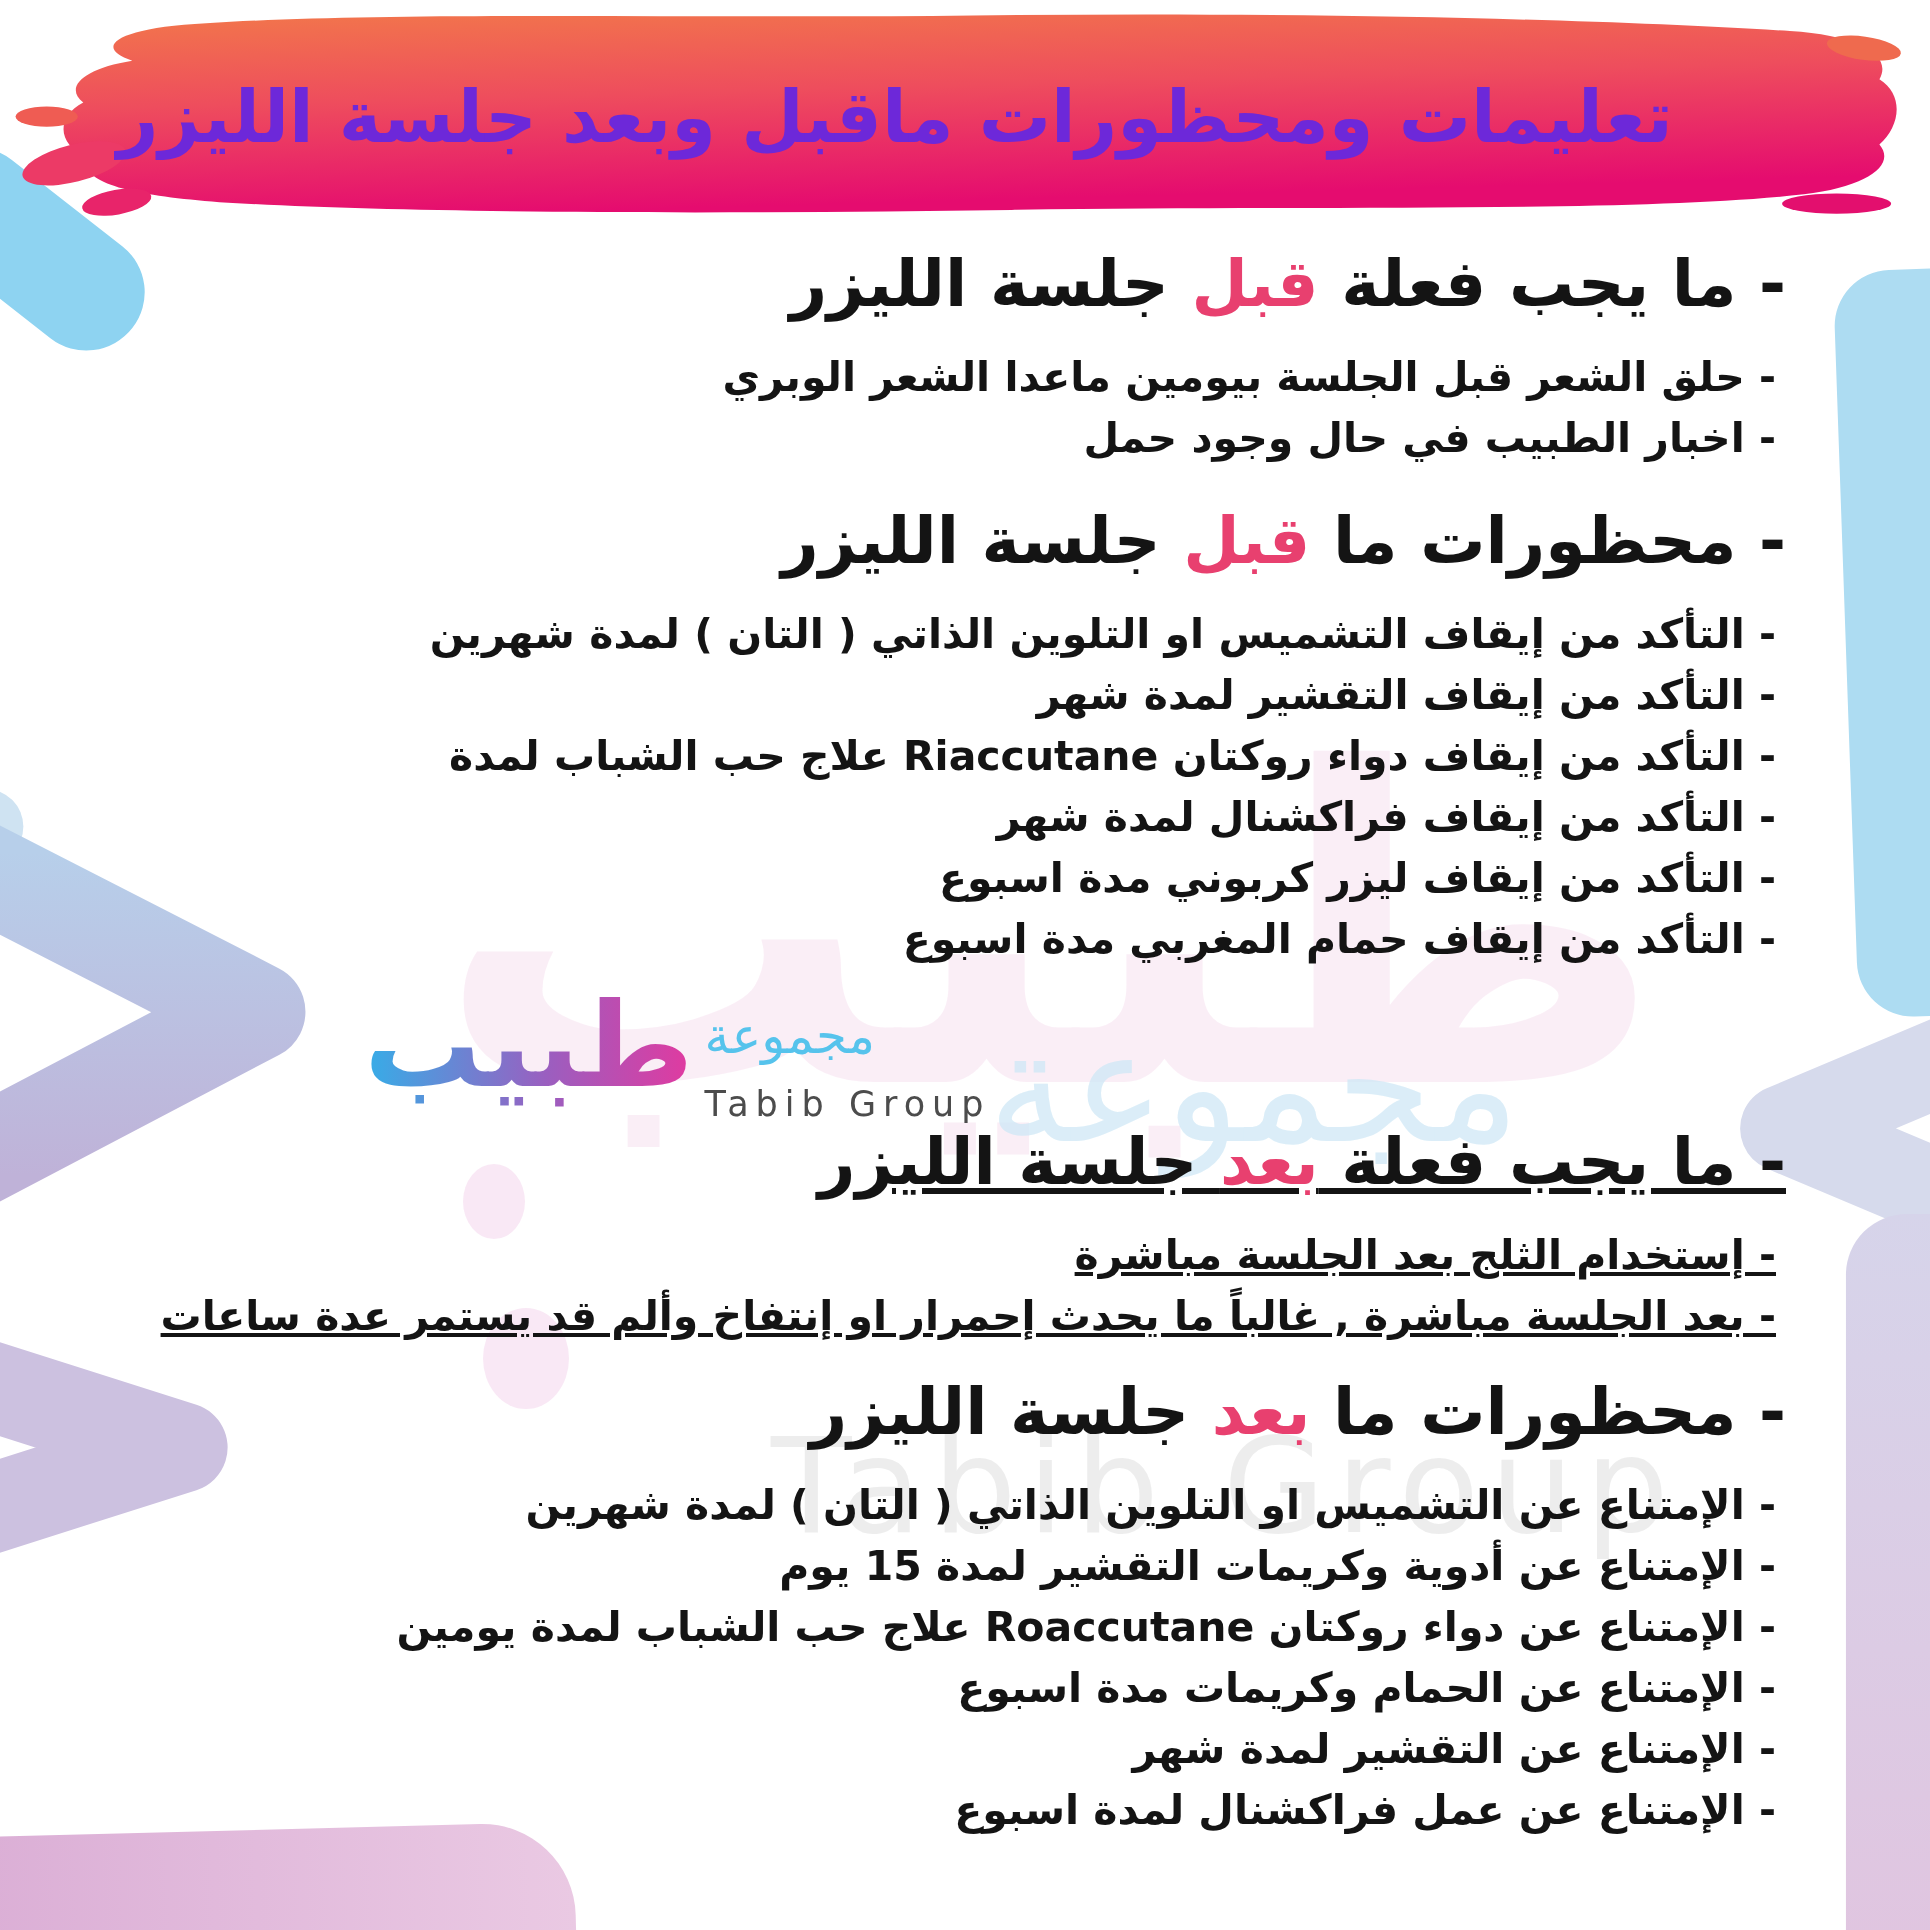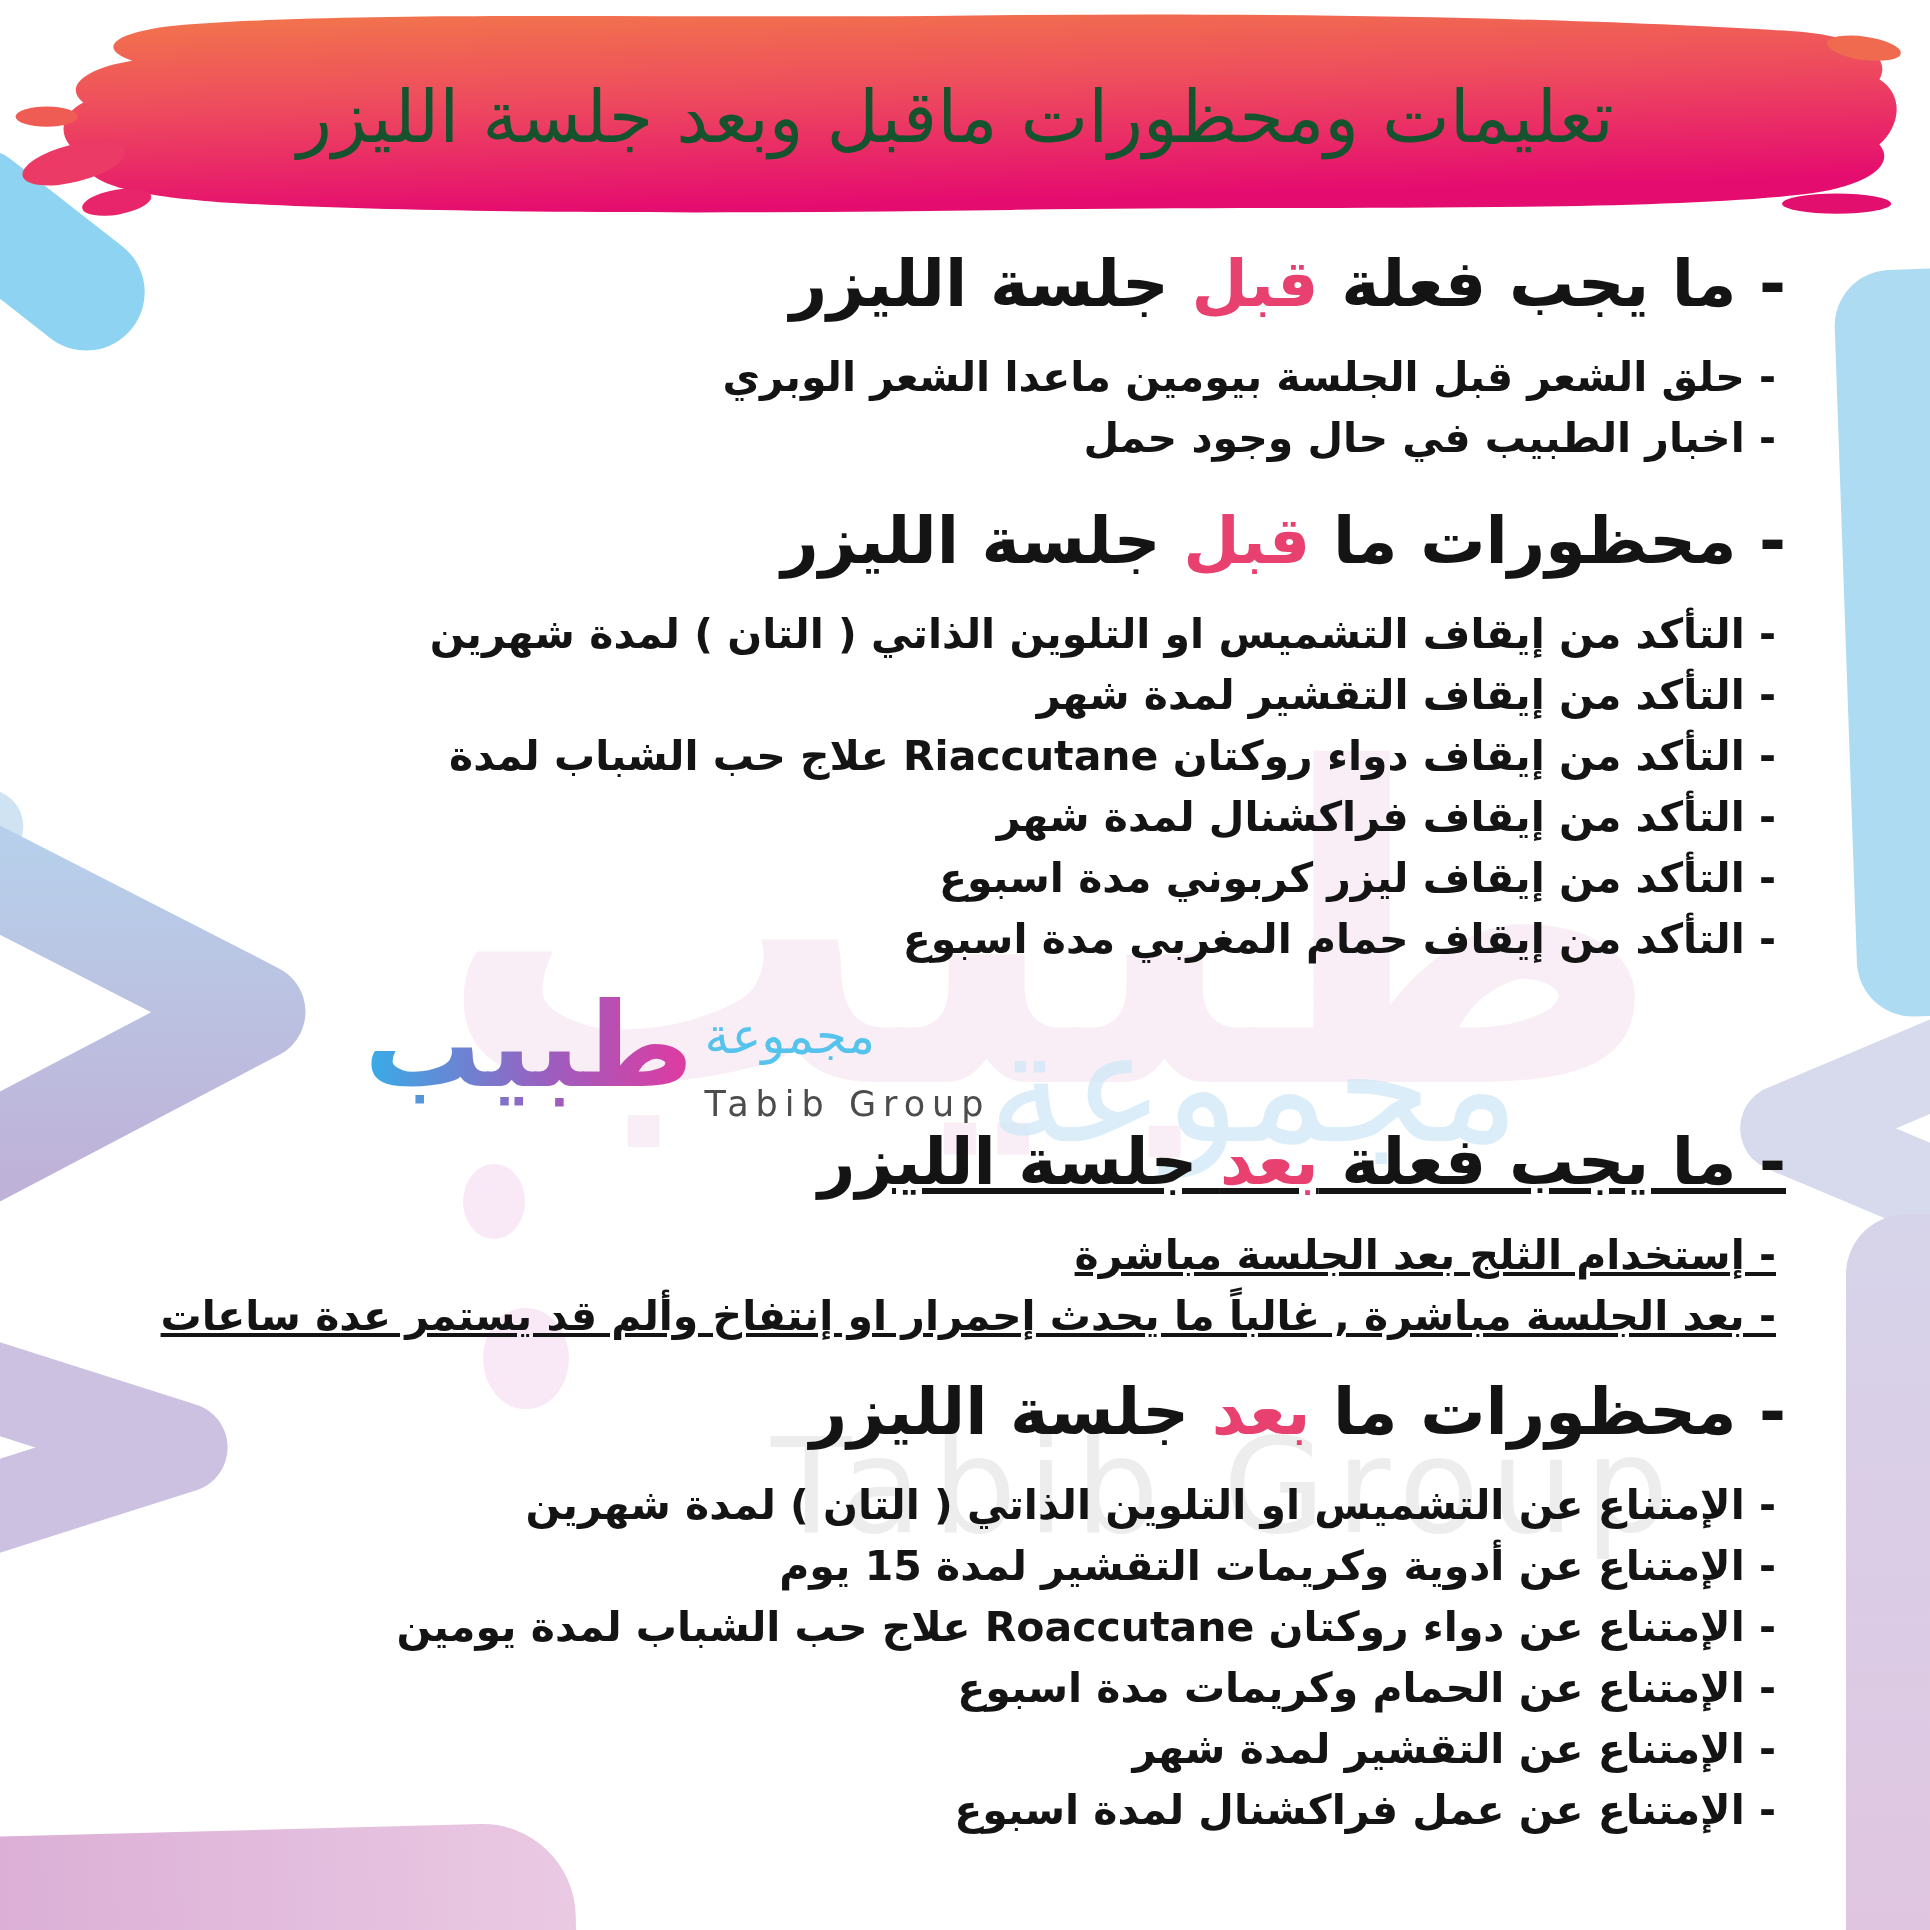--- a/index.html
+++ b/index.html
@@ -14,21 +14,21 @@
   .wm-glyph{left:436px;top:677px;font-size:436px;color:#e9aed6;opacity:.20;}
   .wm-ar{left:988px;top:996px;font-size:156px;color:#cfe8f6;opacity:.75;font-weight:normal;}
   .wm-en{left:771px;top:1409px;font-size:132px;color:#dcdcdc;opacity:.5;letter-spacing:11px;direction:ltr;font-weight:normal;}
   .wm-dot{position:absolute;border-radius:50%;background:#f6dcef;opacity:.65;z-index:1;}
   .wm-dot1{left:463px;top:1164px;width:62px;height:75px;}
   .wm-dot2{left:483px;top:1308px;width:86px;height:101px;}
   
   .banner{position:absolute;left:0;top:0;width:1930px;height:241px;z-index:4;}
   .banner-title{
     position:absolute;left:117px;right:136px;top:75px;z-index:5;
-    font-size:72px;font-weight:normal;color:#14532d;text-align:center;white-space:nowrap;
+    font-size:72px;font-weight:bold;color:#6d28d9;text-align:left;white-space:nowrap;
   }
   
   .logo{position:absolute;left:364px;top:982px;z-index:3;display:flex;direction:ltr;align-items:flex-start;}
   .logo-icon{
     font-size:117px;font-weight:bold;line-height:1.1;direction:rtl;
     background:linear-gradient(90deg,#35aee8 0%,#9a5fc0 55%,#e2399f 100%);
     -webkit-background-clip:text;background-clip:text;color:transparent;
   }
   .logo-col{display:flex;flex-direction:column;margin-left:11px;padding-top:26.5px;}
   .logo-ar{font-size:50px;color:#56c3ec;direction:rtl;text-align:left;line-height:1.1;}

